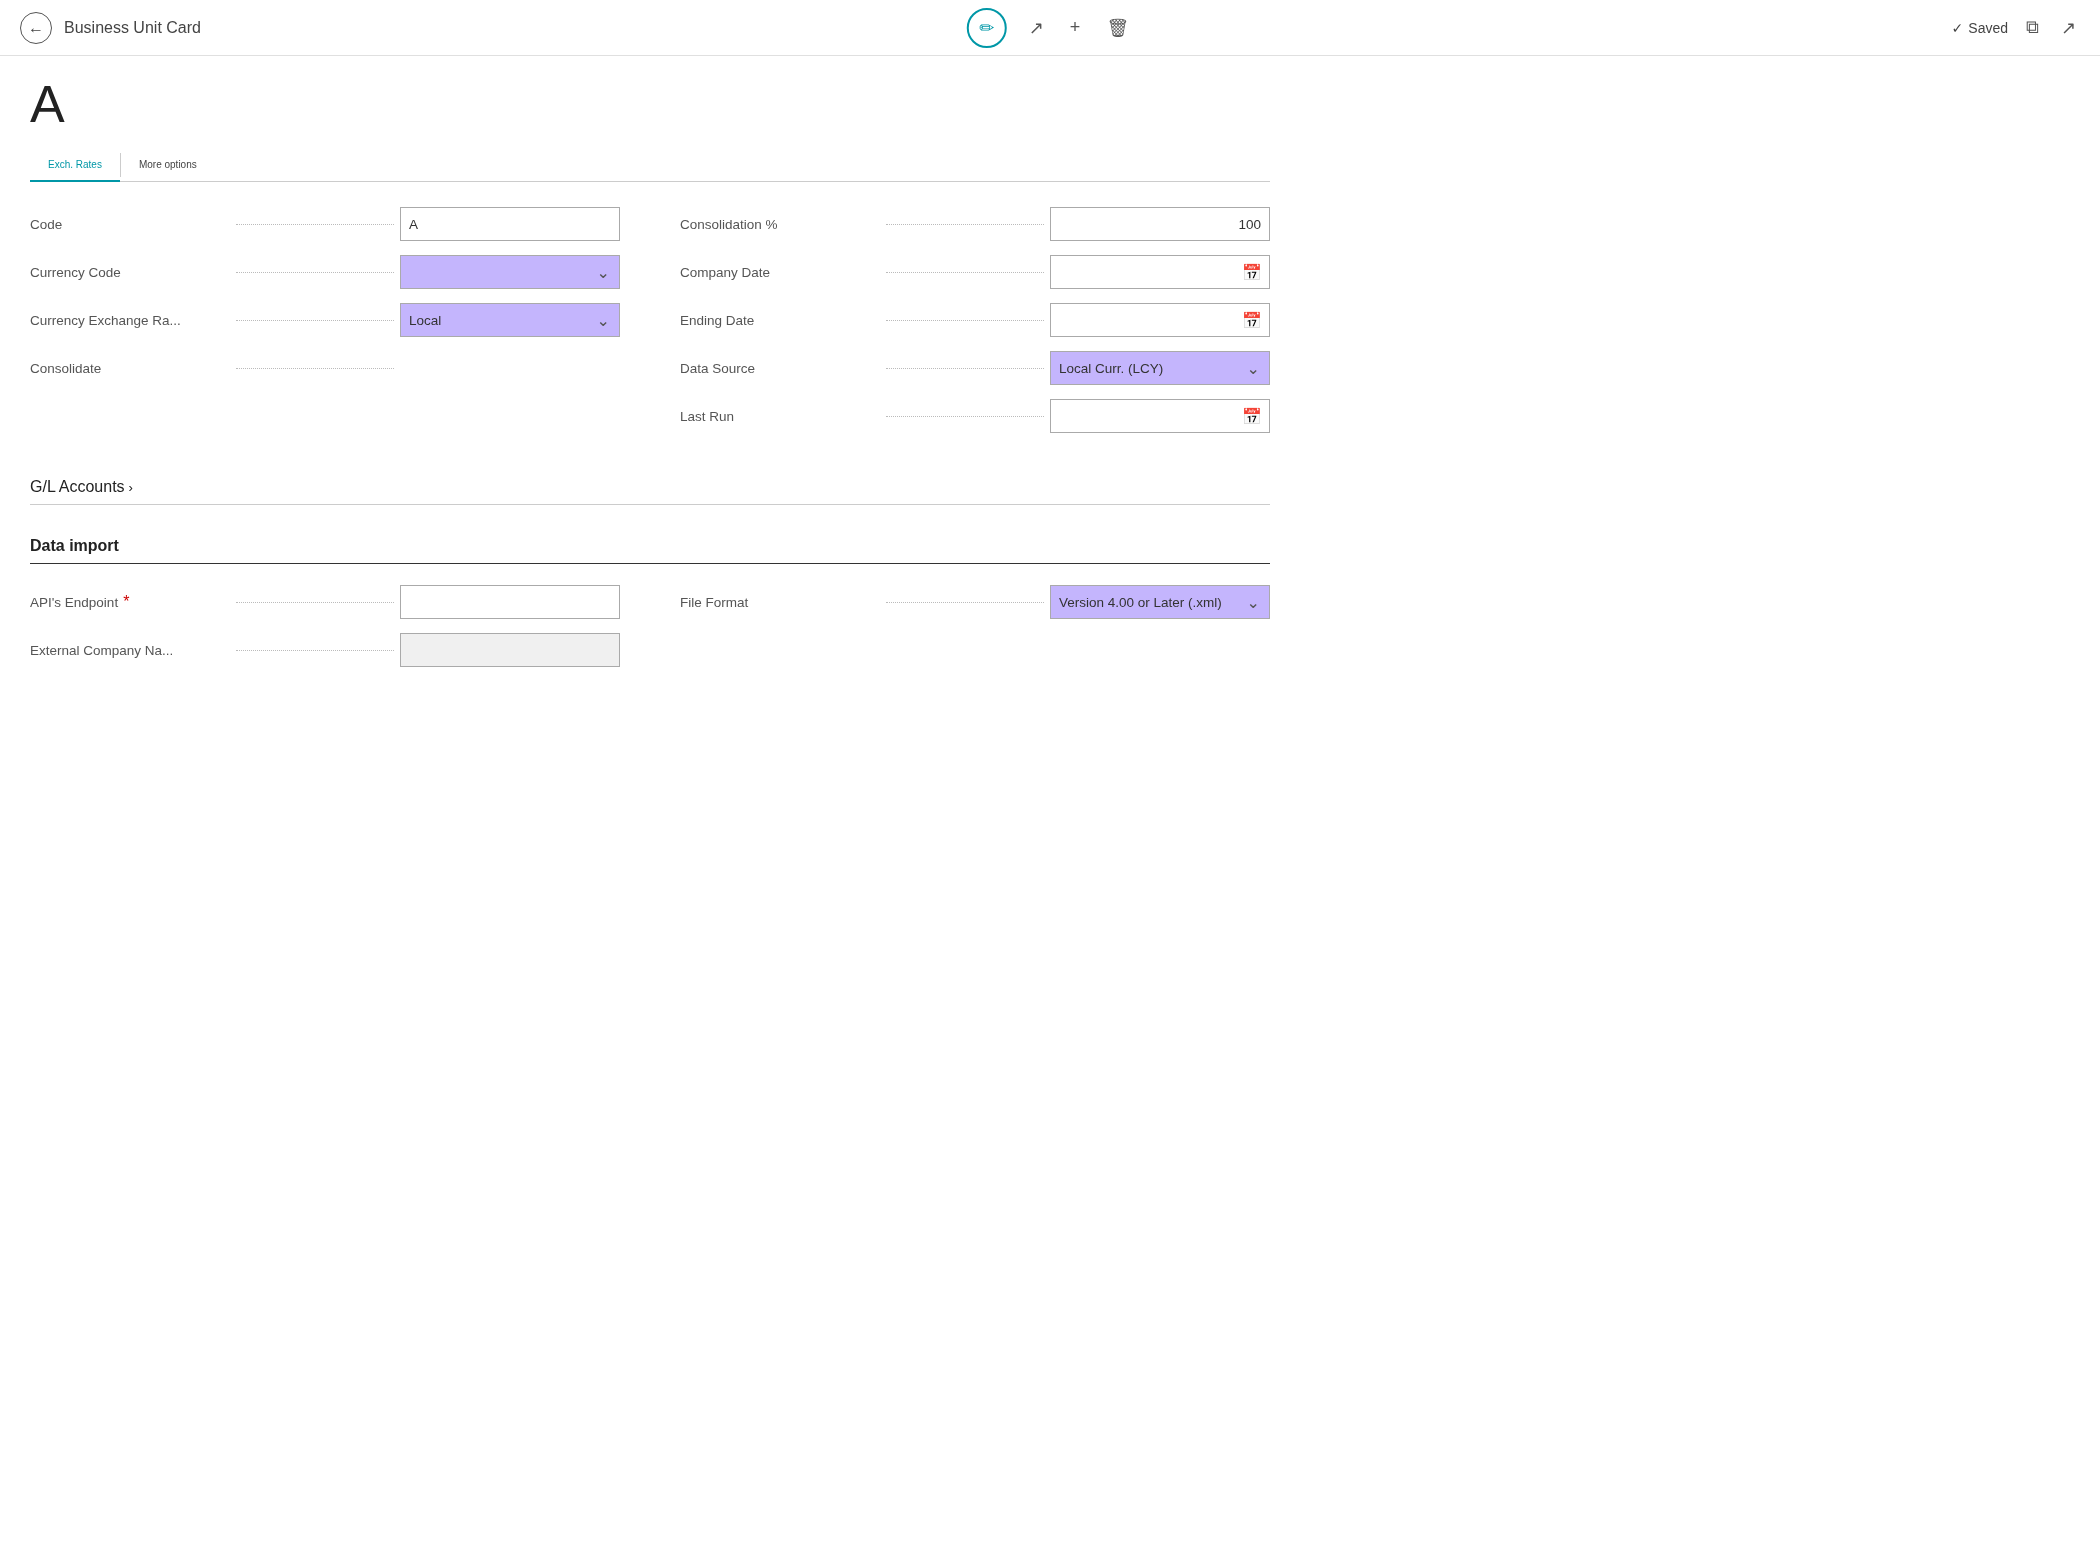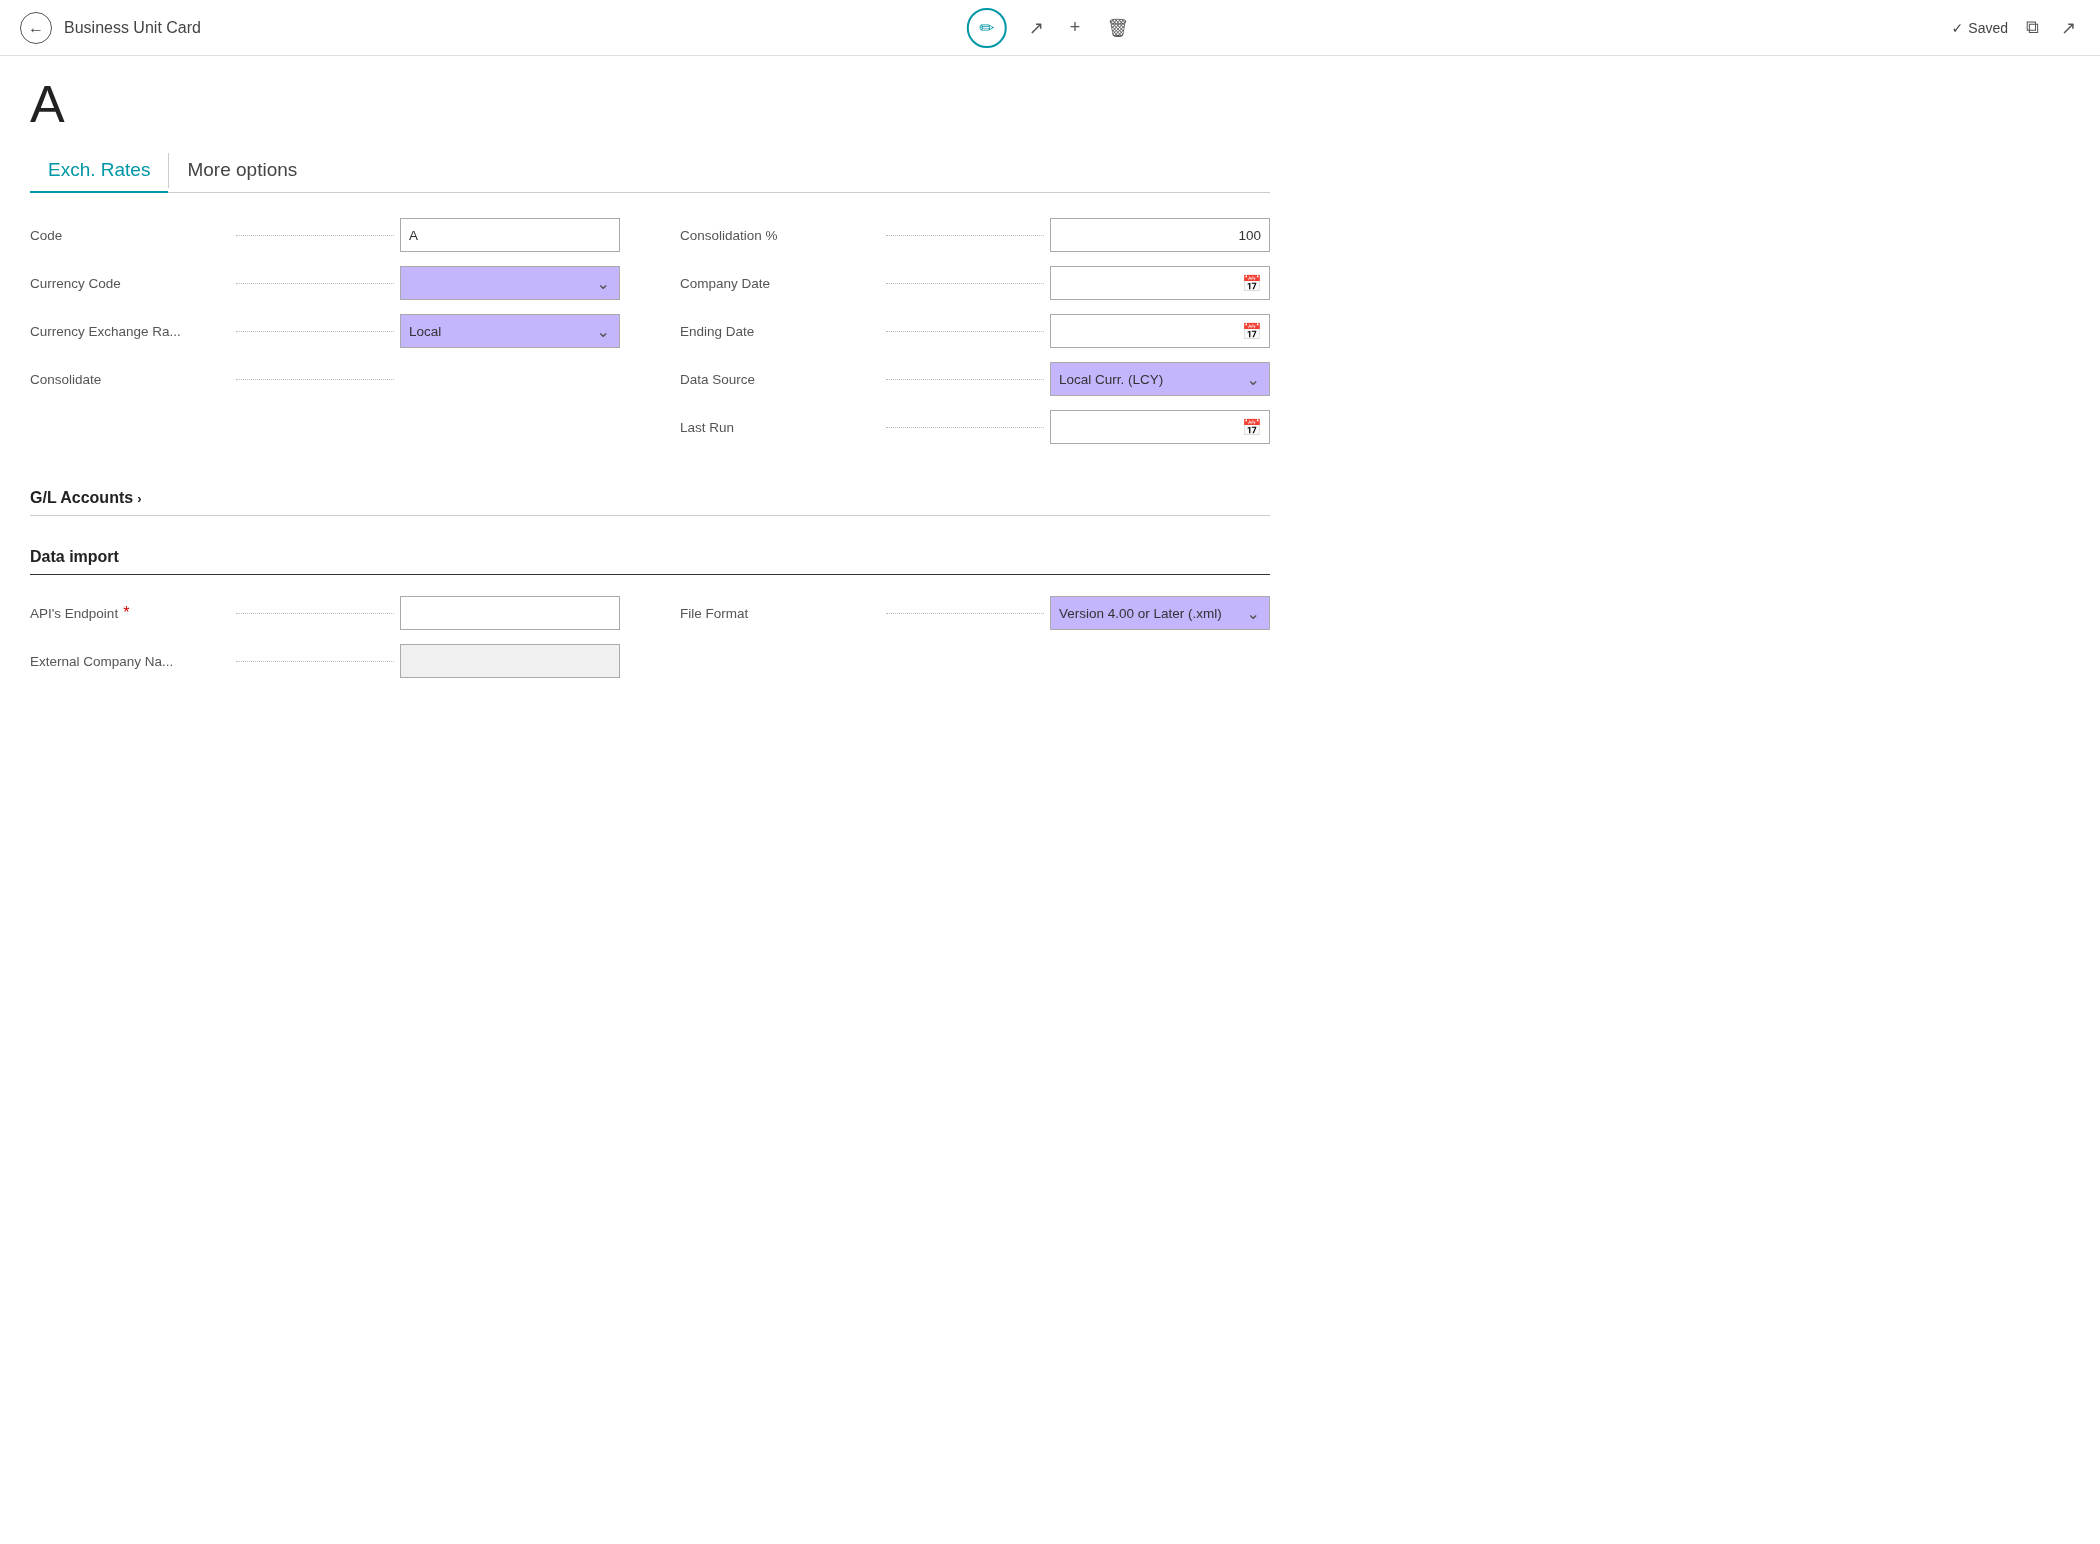--- a/index.html
+++ b/index.html
@@ -106,21 +106,21 @@
 
     
     .tabs {
       display: flex;
       border-bottom: 1px solid #ccc;
       margin-bottom: 24px;
     }
     .tab {
       padding: 10px 18px;
       cursor: pointer;
-      font-size: 19px;
+      font-size: 10px;
       color: #444;
       border-bottom: 2px solid transparent;
       margin-bottom: -1px;
     }
     .tab.active {
       border-bottom: 2px solid #0097a7;
       color: #0097a7;
       font-weight: 500;
     }
     .tab-divider {
@@ -139,21 +139,21 @@
       color: #222;
       padding-bottom: 8px;
       border-bottom: 1.5px solid #333;
       margin-bottom: 20px;
     }
     .section-header-link {
       display: flex;
       align-items: center;
       gap: 4px;
       font-size: 16px;
-      font-weight: 700;
+      font-weight: 400;
       color: #222;
       padding-bottom: 8px;
       border-bottom: 1px solid #ccc;
       margin-bottom: 20px;
       cursor: pointer;
     }
     .chevron-right {
       font-size: 13px;
     }
 

